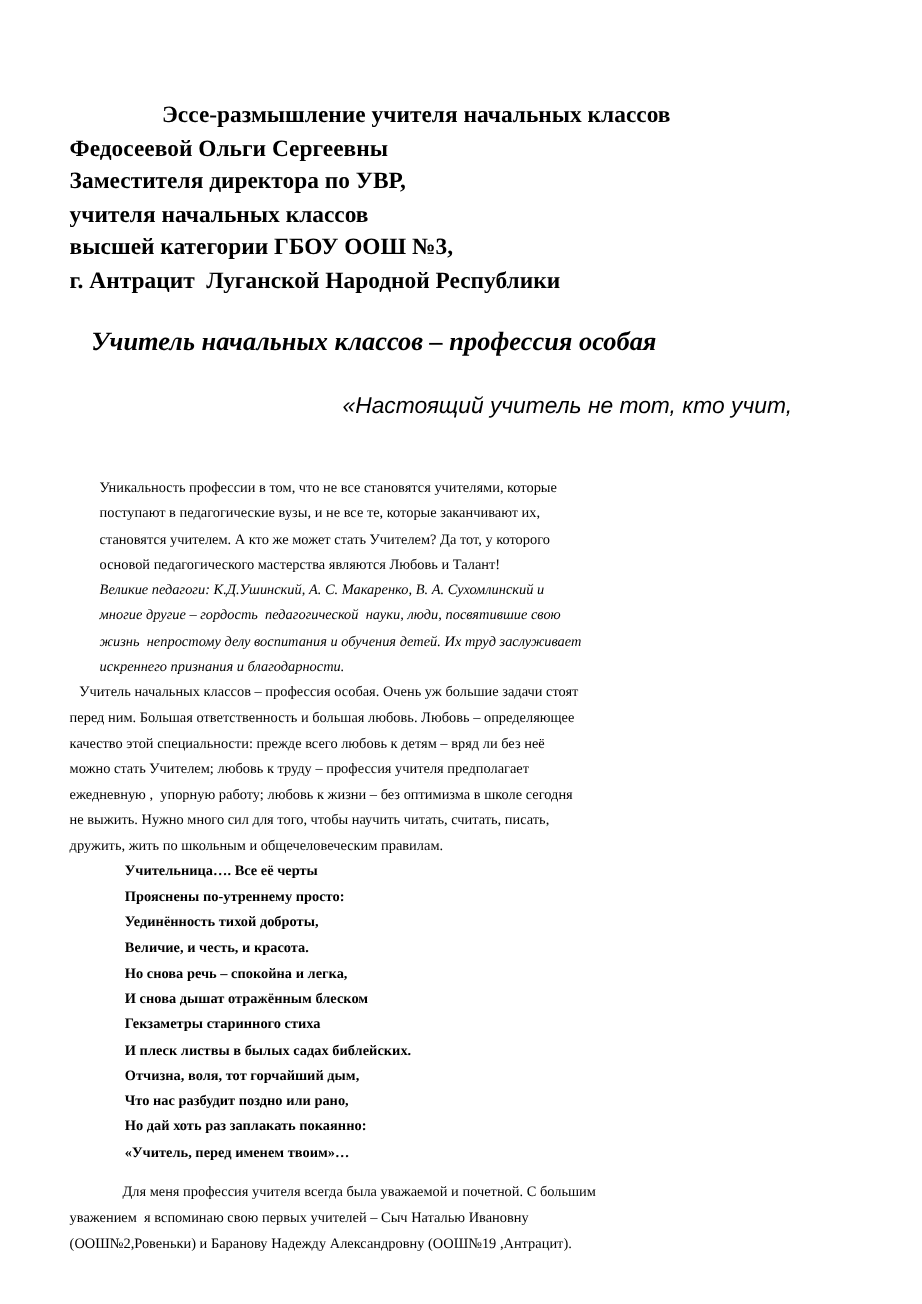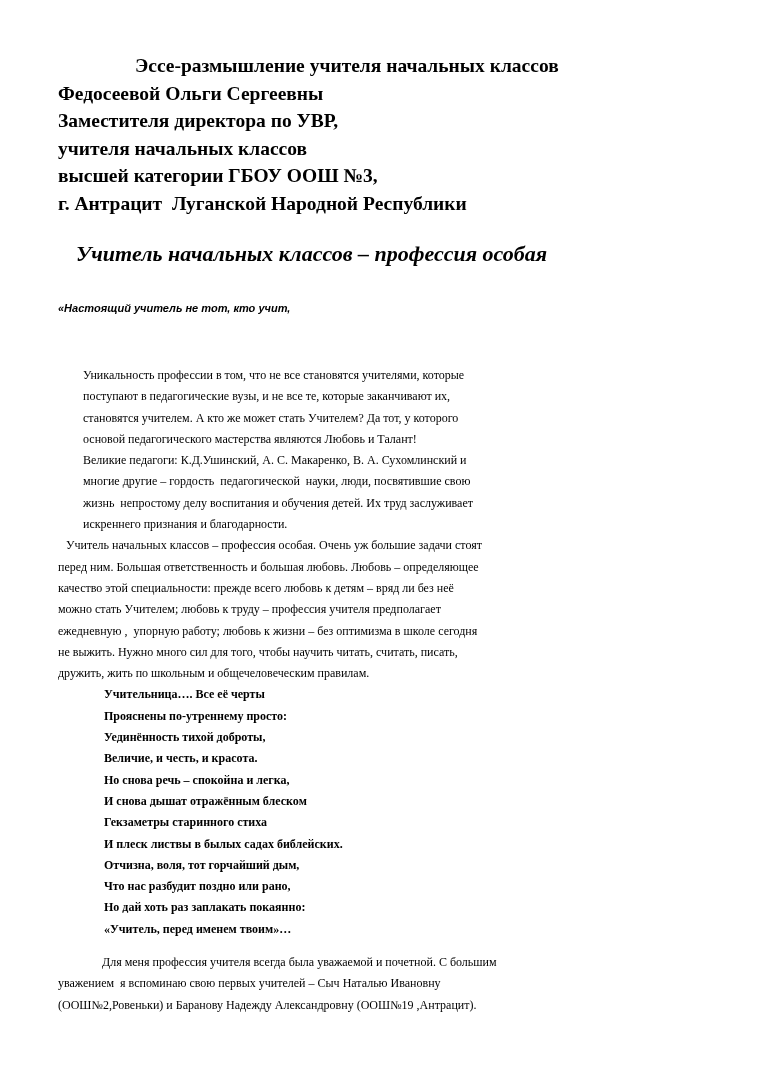--- a/index.html
+++ b/index.html
@@ -5,21 +5,21 @@
   html, body { margin:0; padding:0; background:#fff; }
   .page {
     position: relative;
     width: 768px;
     height: 1087px;
     margin: 0 auto;
     background: #ffffff;
     color: #000000;
     font-family: "Liberation Serif", serif;
     box-sizing: border-box;
-    padding: 52px 56px 0 58px;
+    padding: 83px 56px 0 58px;
     overflow: hidden;
   }
   .hdr {
     font-weight: bold;
     font-size: 19.5px;
     line-height: 27.5px;
     white-space: pre;
   }
   .hdr-first { margin-left: 77px; }
   .hdr-rest  { }
@@ -27,34 +27,35 @@
     margin-top: 23px;
     margin-left: 18px;
     font-size: 22px;
     font-weight: bold;
     font-style: italic;
     line-height: 28px;
     white-space: pre;
   }
   .epigraph {
     font-family: "Liberation Sans", sans-serif;
-    font-weight: bold;
+    font-weight: normal;
     font-style: italic;
-    font-size: 11px;
+    font-size: 19px;
     line-height: 16px;
+    text-align: right;
     white-space: pre;
   }
   .epigraph .epi-line-1 { padding-right: 52px; }
   .body-par {
     font-size: 12px;
     line-height: 21.3px;
     white-space: pre;
   }
   .par-uniqueness { margin-left: 25px; margin-top: 17px; }
-  .par-pedagogues { margin-left: 25px; }
+  .par-pedagogues { margin-left: 25px; font-style: italic; }
   .par-profession { text-indent: 8px; }
   .poem {
     margin-left: 46px;
     font-weight: bold;
   }
   .closing {
     margin-top: 12px;
     text-indent: 44px;
   }
 </style>

